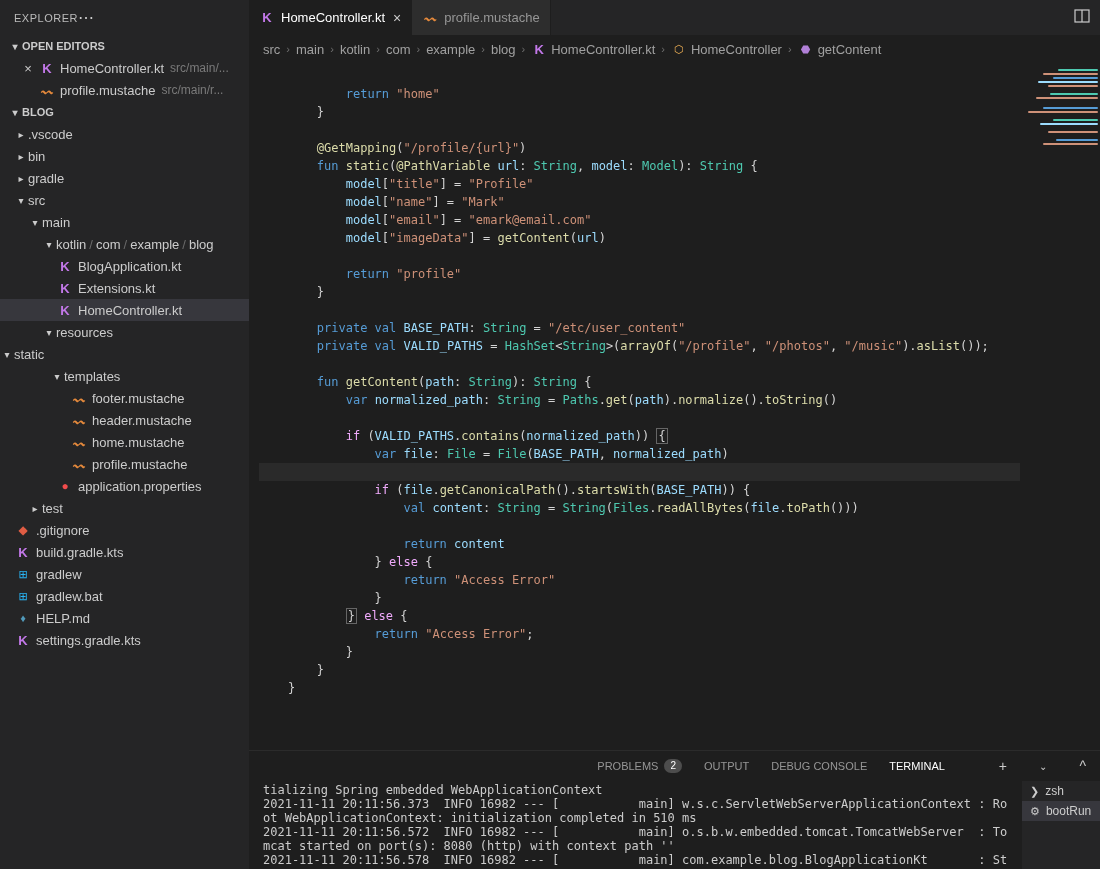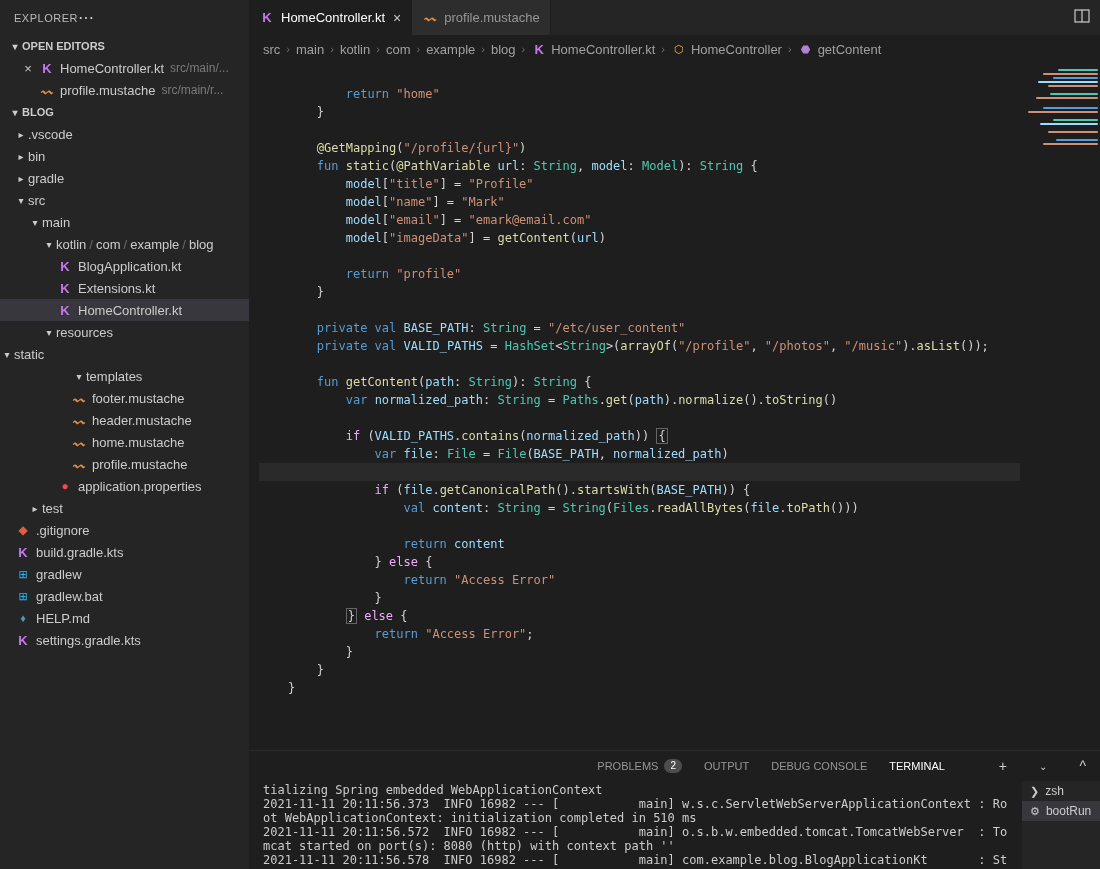--- a/index.html
+++ b/index.html
@@ -206,21 +206,21 @@
         <span>HomeController.kt</span>
       </div>
     <div class="tree-row" style="padding-left:42px">
         <span class="twist open"></span>
         <span>resources</span>
       </div>
     <div class="tree-row" style="">
         <span class="twist open"></span>
         <span>static</span>
       </div>
-    <div class="tree-row" style="padding-left:72px">
+    <div class="tree-row" style="padding-left:50px">
         <span class="twist open"></span>
         <span>templates</span>
       </div>
     <div class="tree-row" style="padding-left:70px">
         <span class="file-icon">
           <span class="icon-must">〰</span>
         </span>
         <span>footer.mustache</span>
       </div>
     <div class="tree-row" style="padding-left:70px">

